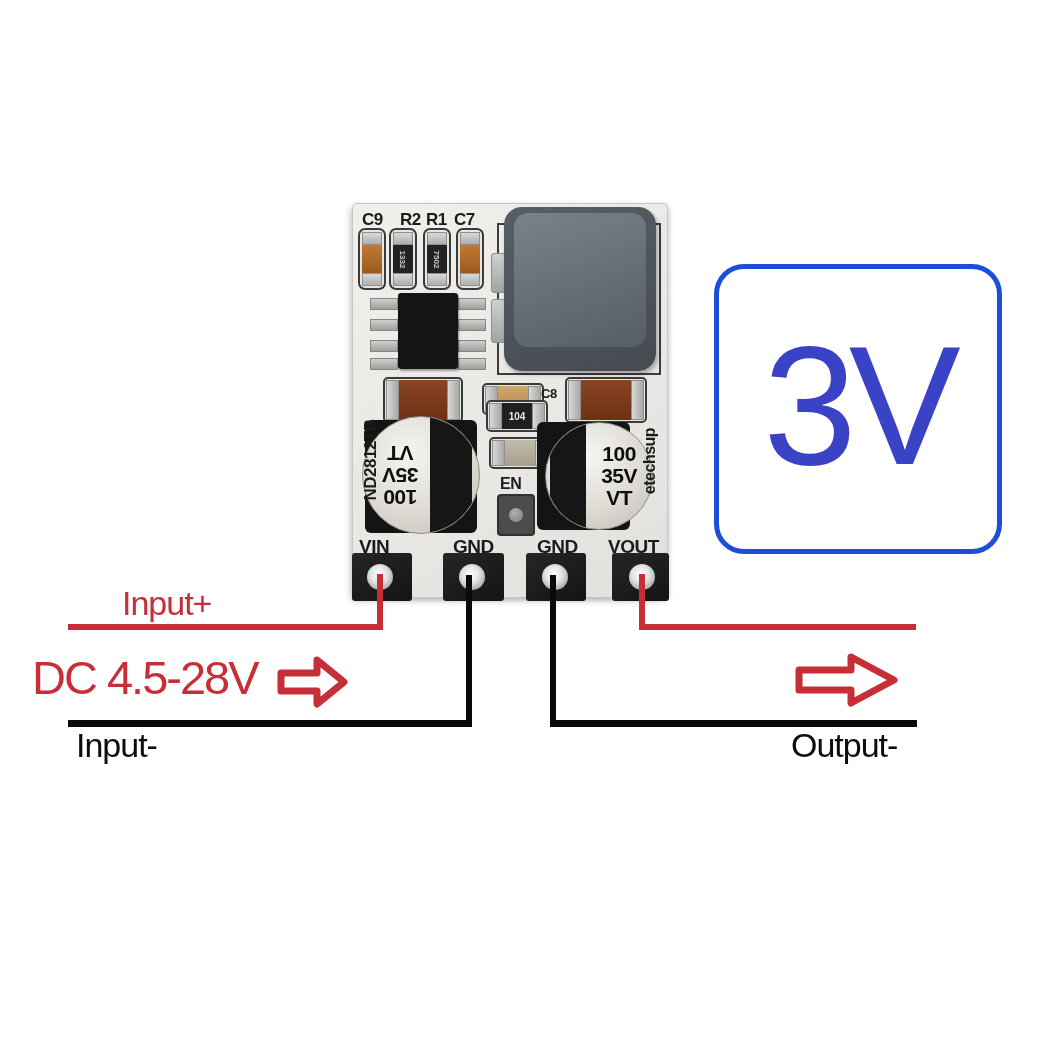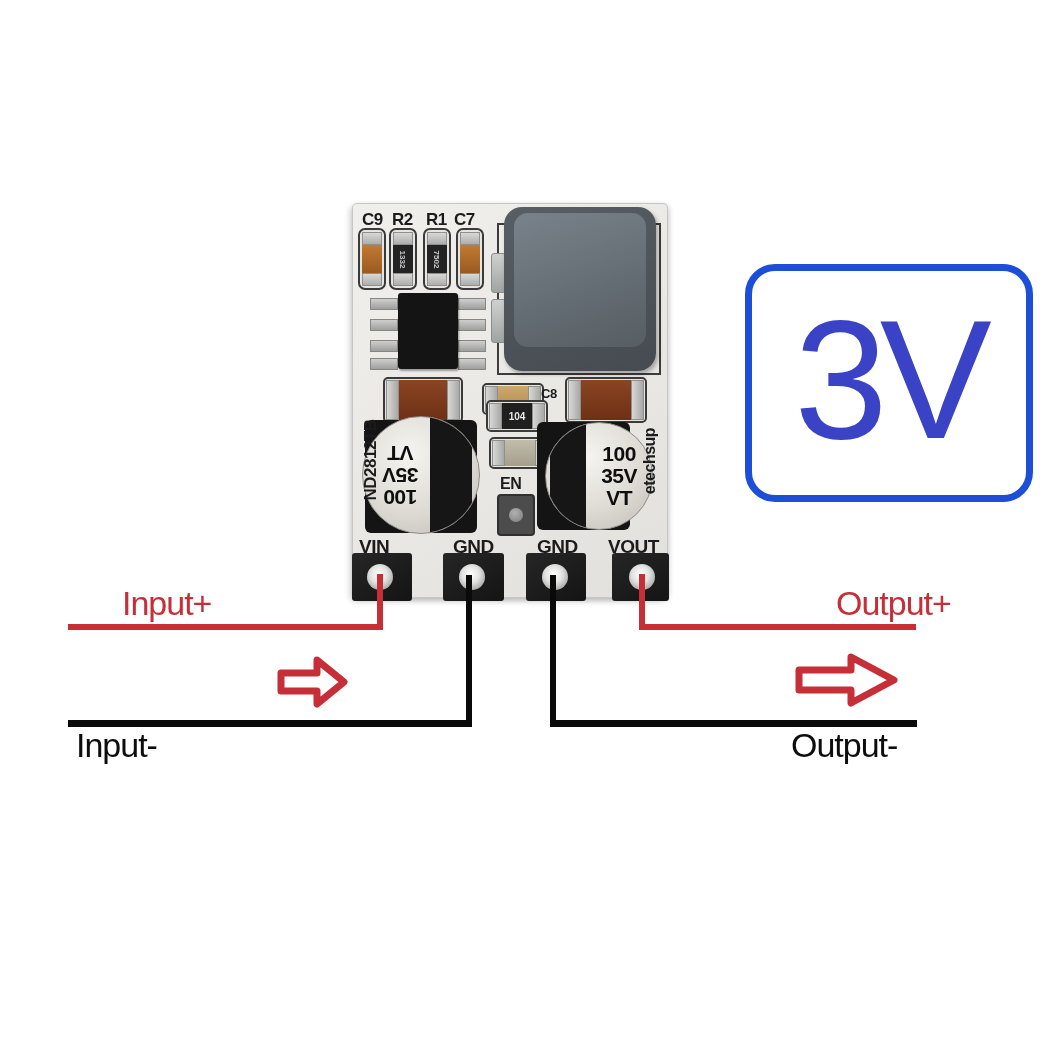--- a/index.html
+++ b/index.html
@@ -51,33 +51,33 @@
   
   .wire{position:absolute;}
   .red{background:#c62f38;}
   .blk{background:#0a0a0a;}
   .lbl{position:absolute;white-space:nowrap;font-size:34px;letter-spacing:-1px;}
   .lbl.r{color:#c62f38;margin-left:48px;}
   .lbl.k{color:#0d0d0d;}
   .dcbig{position:absolute;white-space:nowrap;font-size:47px;letter-spacing:-2px;color:#c62f38;}
 
   
-  .vbox{position:absolute;left:714px;top:264px;width:288px;height:238px;border:7px solid #1d4ed8;border-radius:30px;
-        box-sizing:border-box;display:flex;align-items:center;justify-content:center;background:#fff;margin-left:31px;}
+  .vbox{position:absolute;left:714px;top:264px;width:288px;height:290px;border:5px solid #1d4ed8;border-radius:30px;
+        box-sizing:border-box;display:flex;align-items:center;justify-content:center;background:#fff;}
   .vbox .vtext{font-size:168px;letter-spacing:-8px;color:#3a43c5;line-height:1;padding-bottom:6px;}
 </style>
 </head>
 <body>
 
 <div class="canvas">
 
   <div class="pcb">
 
     <span class="silk toplabel" style="left:10px">C9</span>
-    <span class="silk toplabel" style="left:40px">R2</span>
+    <span class="silk toplabel" style="left:48px">R2</span>
     <span class="silk toplabel" style="left:74px">R1</span>
     <span class="silk toplabel" style="left:102px">C7</span>
 
     <div class="comp" style="left:6px;top:25px">
       <div class="band"></div>
         <div class="mid cap"></div>
         <div class="band"></div>
     </div>
     <div class="comp" style="left:37px;top:25px">
       <div class="band"></div>
@@ -196,22 +196,22 @@
   <div class="wire red" style="left:377px;top:574px;width:6px;height:54px"></div>
   <div class="wire red" style="left:68px;top:624px;width:315px;height:6px"></div>
   <div class="wire blk" style="left:466px;top:575px;width:6px;height:152px"></div>
   <div class="wire blk" style="left:68px;top:720px;width:404px;height:7px"></div>
   <div class="wire red" style="left:639px;top:574px;width:6px;height:54px"></div>
   <div class="wire red" style="left:639px;top:624px;width:277px;height:6px"></div>
   <div class="wire blk" style="left:550px;top:575px;width:6px;height:152px"></div>
   <div class="wire blk" style="left:550px;top:720px;width:367px;height:7px"></div>
 
   <span class="lbl r" style="left:74px;top:584px">Input+</span>
+  <span class="dcbig" style="left:32px;top:650px">DC 4.5-28V</span>
   <span class="lbl k" style="left:76px;top:726px">Input-</span>
-  <span class="lbl r" style="left:788px;top:584px">Output+</span>
   <span class="lbl k" style="left:791px;top:726px">Output-</span>
 
   <svg class="abs" style="left:277px;top:655px" width="72" height="54" viewBox="0 0 72 54">
     <polygon points="4,18 40,18 40,5 67,27 40,49 40,36 4,36" fill="#ffffff" stroke="#c62f38" stroke-width="7" stroke-linejoin="round"></polygon>
   </svg>
   <svg class="abs" style="left:795px;top:653px" width="104" height="54" viewBox="0 0 104 54">
     <polygon points="4,17 56,17 56,4 99,27 56,50 56,37 4,37" fill="#ffffff" stroke="#c62f38" stroke-width="7" stroke-linejoin="round"></polygon>
   </svg>
 
   <div class="vbox">

